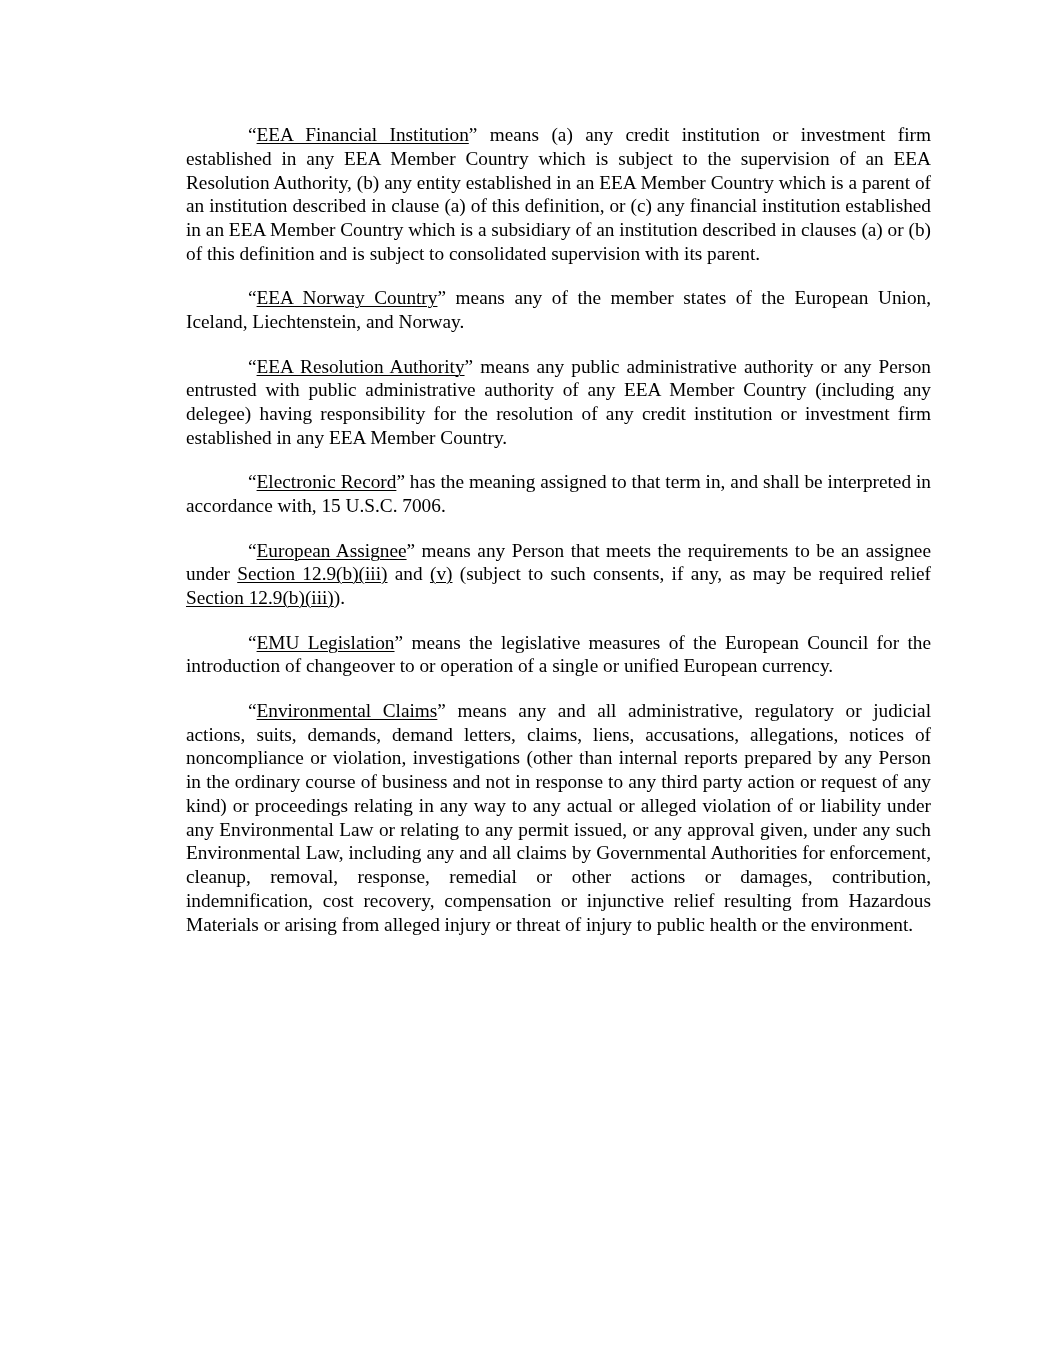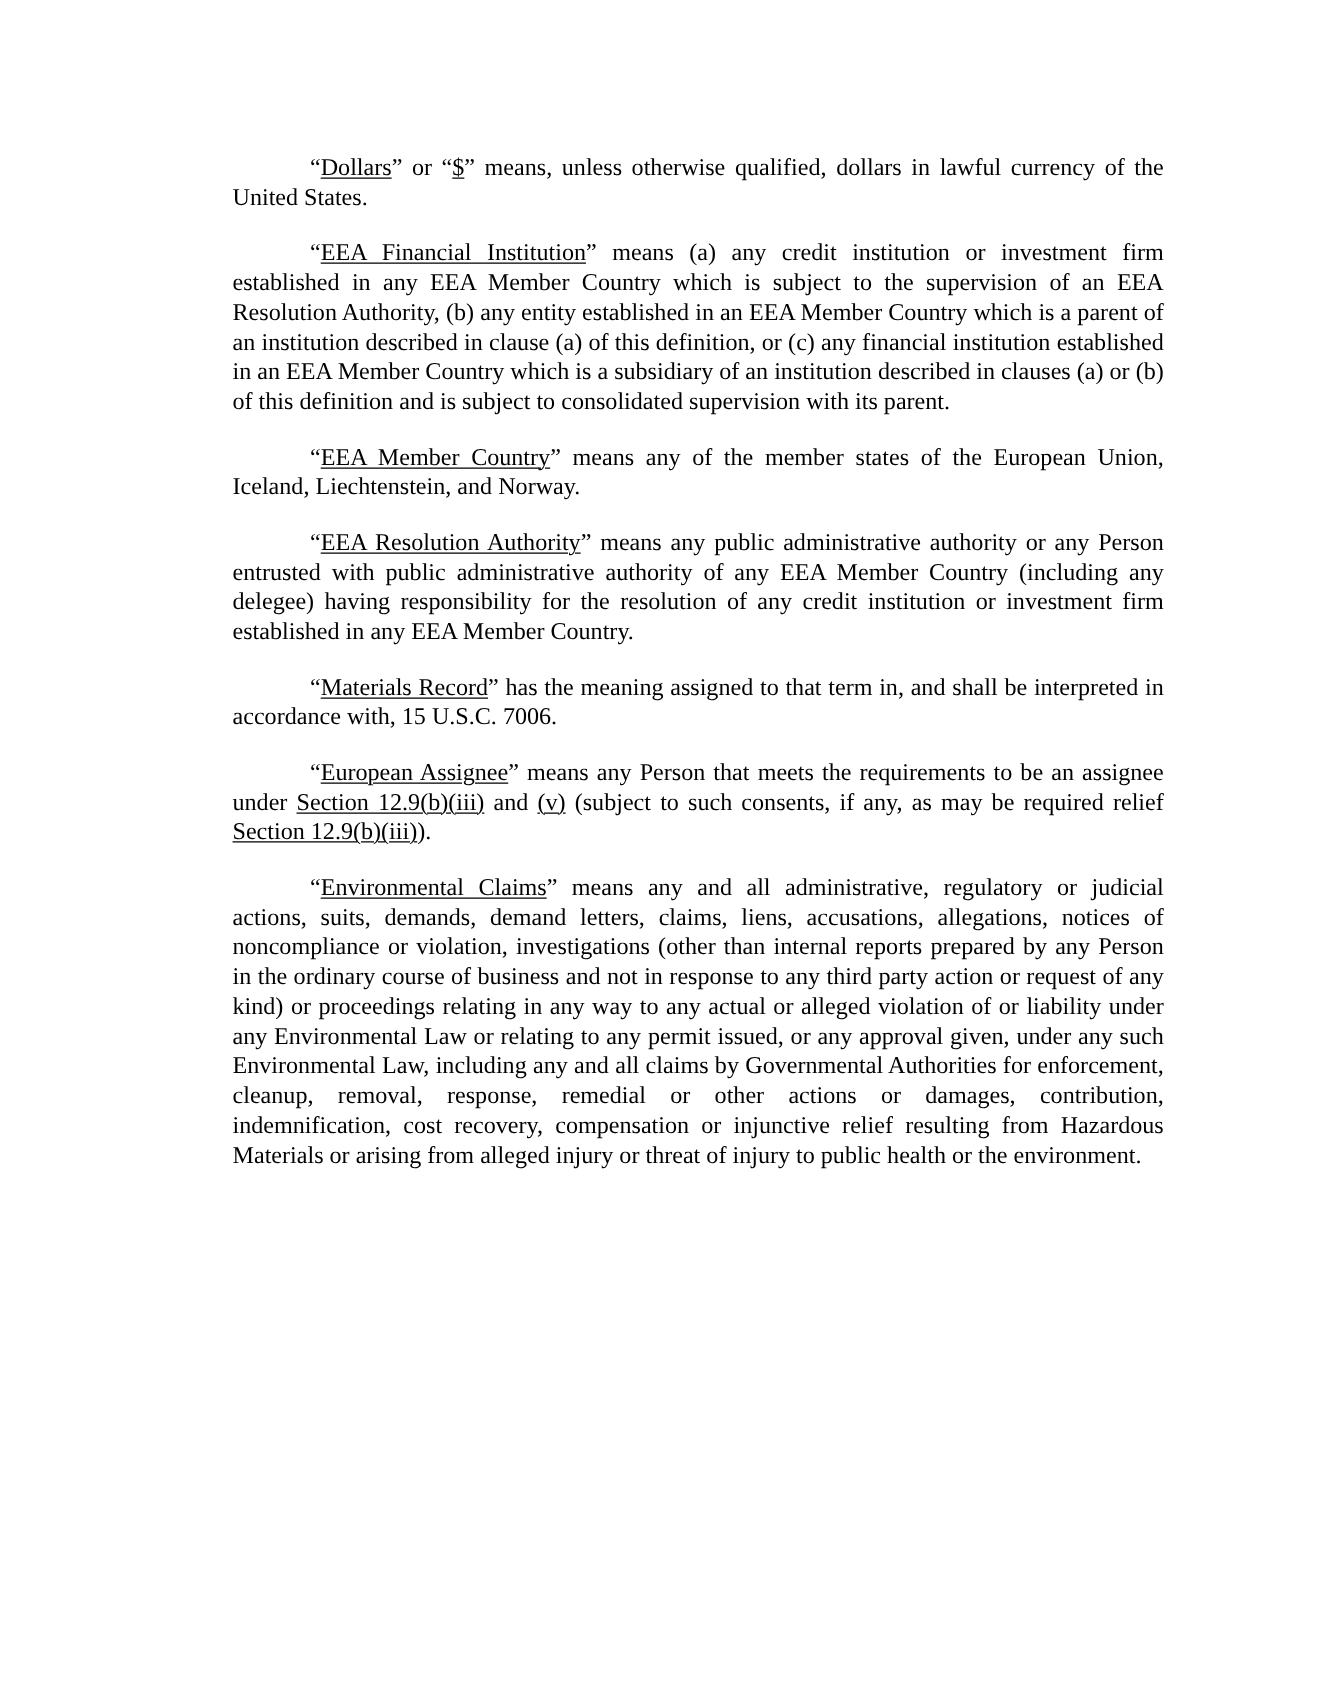--- a/index.html
+++ b/index.html
@@ -31,20 +31,20 @@
     .term, .ref {
       text-decoration: underline;
       text-decoration-thickness: 1px;
       text-underline-offset: 2px;
     }
   </style>
 </head>
 <body>
 
 <div class="page" id="page">
-    <p class="para"><span>“</span><span class="term">Dollars</span><span>” or “</span><span class="term">$</span><span>” means, unless otherwise qualified, dollars in lawful currency of the United States.</span></p>
     <p class="para"><span>“</span><span class="term">EEA Financial Institution</span><span>” means (a) any credit institution or investment firm established in any EEA Member Country which is subject to the supervision of an EEA Resolution Authority, (b) any entity established in an EEA Member Country which is a parent of an institution described in clause (a) of this definition, or (c) any financial institution established in an EEA Member Country which is a subsidiary of an institution described in clauses (a) or (b) of this definition and is subject to consolidated supervision with its parent.</span></p>
-    <p class="para"><span>“</span><span class="term">EEA Member Country</span><span>” means any of the member states of the European Union, Iceland, Liechtenstein, and Norway.</span></p>
+    <p class="para"><span>“</span><span class="term">EEA Norway Country</span><span>” means any of the member states of the European Union, Iceland, Liechtenstein, and Norway.</span></p>
     <p class="para"><span>“</span><span class="term">EEA Resolution Authority</span><span>” means any public administrative authority or any Person entrusted with public administrative authority of any EEA Member Country (including any delegee) having responsibility for the resolution of any credit institution or investment firm established in any EEA Member Country.</span></p>
-    <p class="para"><span>“</span><span class="term">Materials Record</span><span>” has the meaning assigned to that term in, and shall be interpreted in accordance with, 15 U.S.C. 7006.</span></p>
+    <p class="para"><span>“</span><span class="term">Electronic Record</span><span>” has the meaning assigned to that term in, and shall be interpreted in accordance with, 15 U.S.C. 7006.</span></p>
     <p class="para"><span>“</span><span class="term">European Assignee</span><span>” means any Person that meets the requirements to be an assignee under </span><span class="ref">Section 12.9(b)(iii)</span><span> and </span><span class="ref">(v)</span><span> (subject to such consents, if any, as may be required relief </span><span class="ref">Section 12.9(b)(iii)</span><span>).</span></p>
+    <p class="para"><span>“</span><span class="term">EMU Legislation</span><span>” means the legislative measures of the European Council for the introduction of changeover to or operation of a single or unified European currency.</span></p>
     <p class="para"><span>“</span><span class="term">Environmental Claims</span><span>” means any and all administrative, regulatory or judicial actions, suits, demands, demand letters, claims, liens, accusations, allegations, notices of noncompliance or violation, investigations (other than internal reports prepared by any Person in the ordinary course of business and not in response to any third party action or request of any kind) or proceedings relating in any way to any actual or alleged violation of or liability under any Environmental Law or relating to any permit issued, or any approval given, under any such Environmental Law, including any and all claims by Governmental Authorities for enforcement, cleanup, removal, response, remedial or other actions or damages, contribution, indemnification, cost recovery, compensation or injunctive relief resulting from Hazardous Materials or arising from alleged injury or threat of injury to public health or the environment.</span></p>
   </div>
 
 </body></html>

